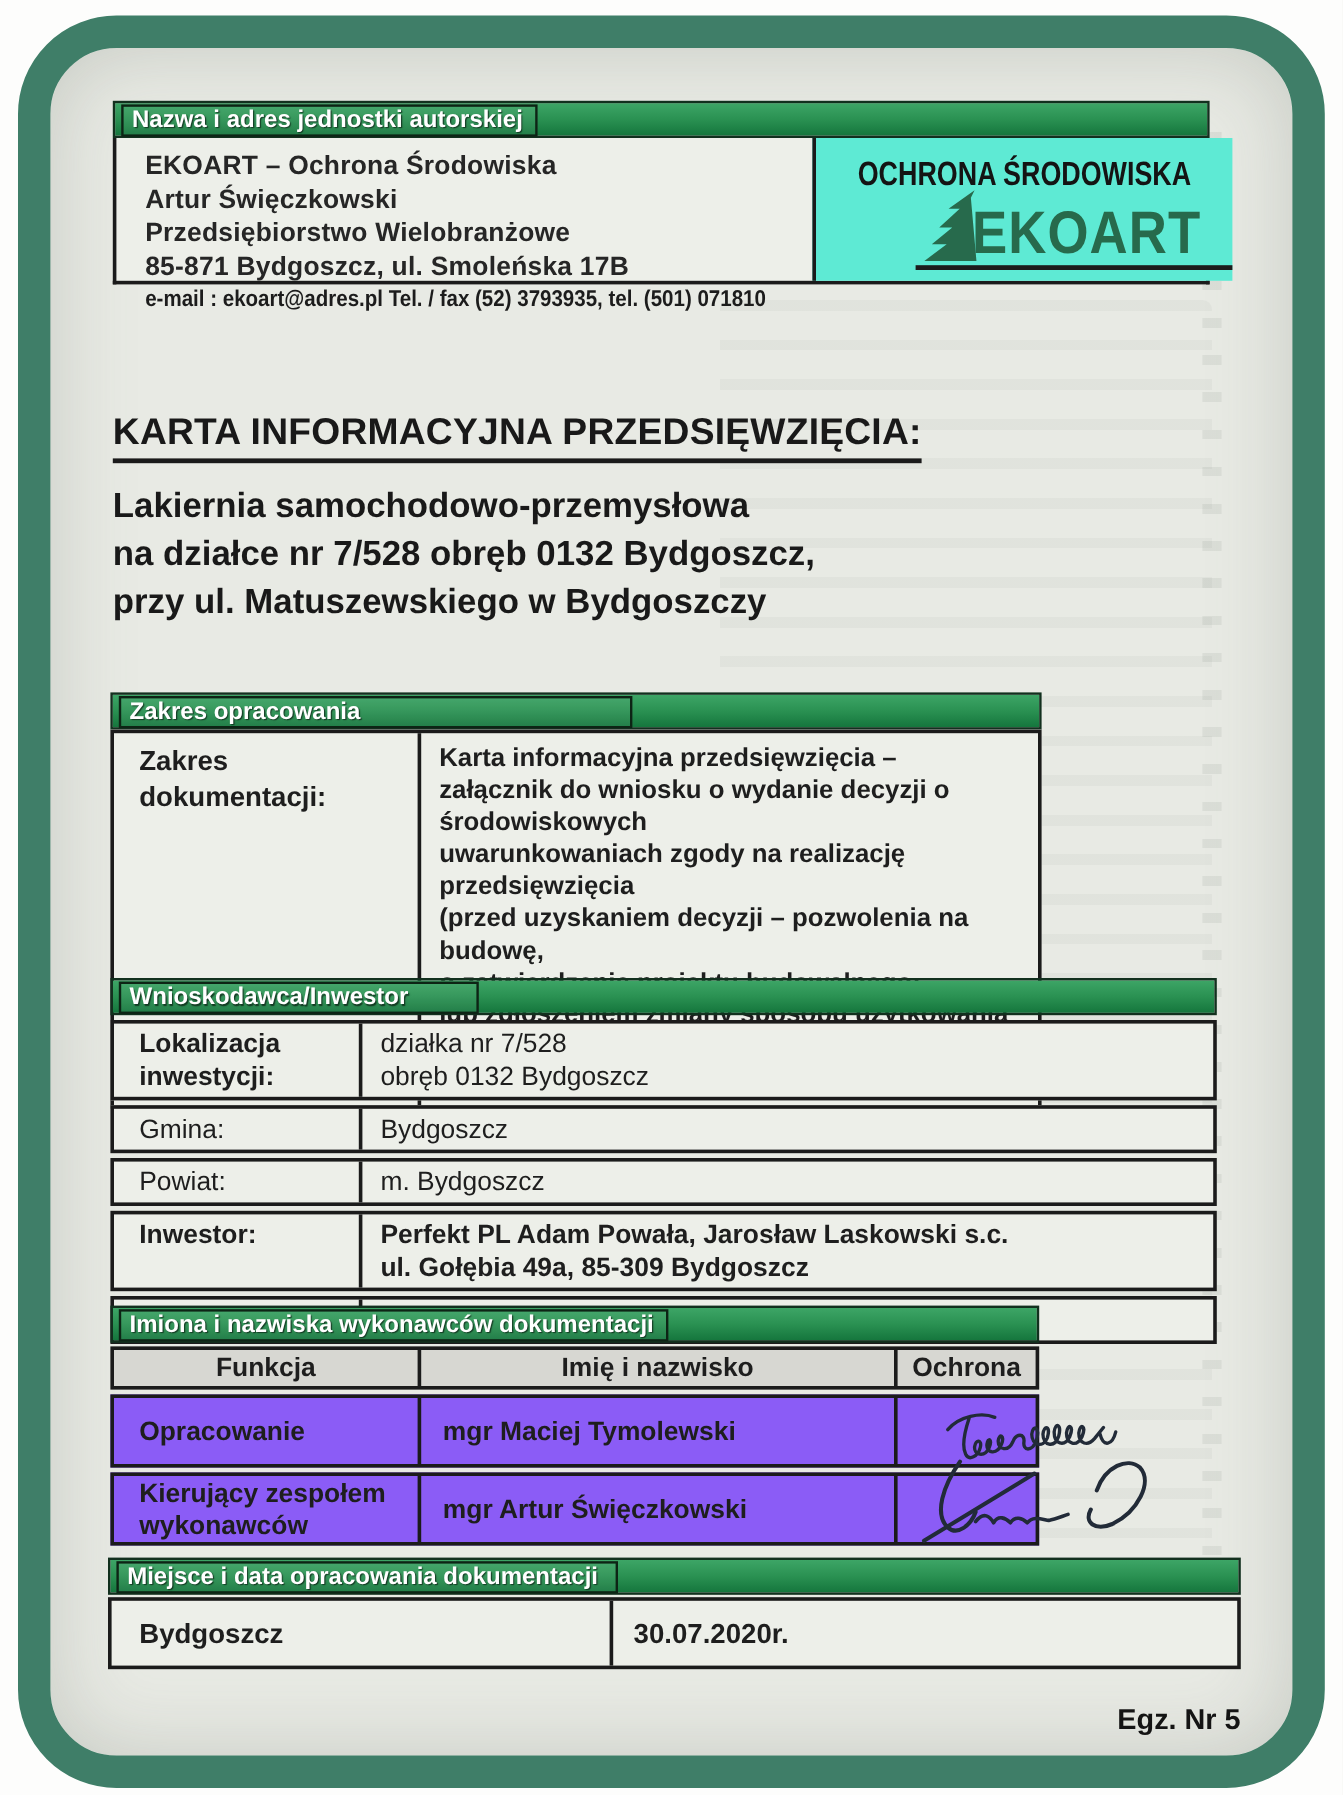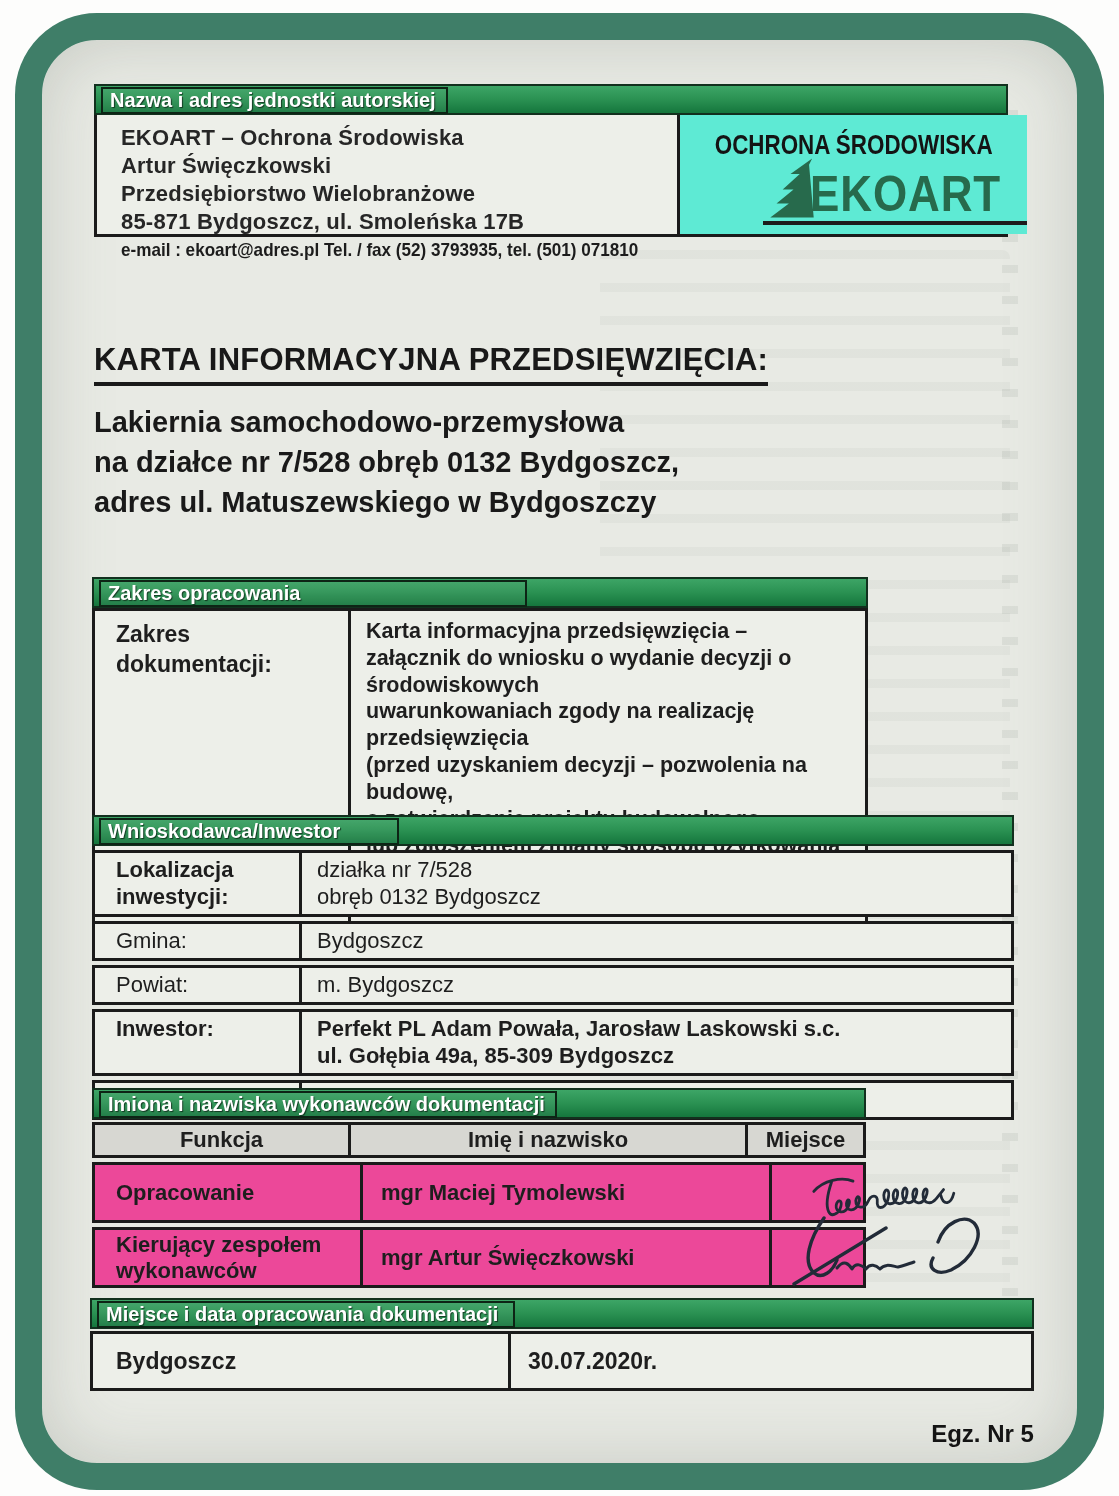--- a/index.html
+++ b/index.html
@@ -110,21 +110,21 @@
   .app-label { width:204px; padding:3px 0 4px 21px; font-size:22px; line-height:27px; }
   .app-value { flex:1; border-left:3px solid #1b1b1b; padding:3px 0 4px 15px; font-size:22px; line-height:27px; }
 
   
   .executors { left:92px; top:1088px; width:774px; }
   .exec-header { display:flex; border:3px solid #1b1b1b; background:#d7d7d2; margin-top:3px; height:36px; }
   .exec-header > div { display:flex; align-items:center; justify-content:center; font-size:22px; font-weight:bold; }
   .col-func { width:253px; }
   .col-name { width:397px; border-left:3px solid #1b1b1b; }
   .col-sign { flex:1; border-left:3px solid #1b1b1b; }
-  .exec-row { display:flex; border:3px solid #1b1b1b; background:#ec4899; margin-top:4px; height:61px; position:relative;gap:12px; }
+  .exec-row { display:flex; border:3px solid #1b1b1b; background:#8b5cf6; margin-top:4px; height:61px; position:relative; }
   .exec-func { width:253px; padding-left:21px; display:flex; align-items:center; font-size:22px; font-weight:bold; line-height:26px; }
   .exec-name { width:397px; border-left:3px solid #1b1b1b; padding-left:18px; display:flex; align-items:center; font-size:22px; font-weight:bold; }
   .exec-sign { flex:1; border-left:3px solid #1b1b1b; position:relative; }
   .sig { position:absolute; }
   .sig path { fill:none; stroke:#222b38; stroke-linecap:round; stroke-linejoin:round; }
 
   
   .placedate { left:90px; top:1298px; width:944px; }
   .pd-row { display:flex; border:3px solid #1b1b1b; background:#edefe9; height:60px; margin-top:2px; }
   .pd-place { width:415px; display:flex; align-items:center; padding-left:23px; font-size:23px; font-weight:bold; }
@@ -168,21 +168,21 @@
     </div>
   </div>
 
   <div class="sec title-block">
     <div class="doc-heading">
       <span>KARTA INFORMACYJNA PRZEDSIĘWZIĘCIA:</span>
     </div>
     <div class="doc-subtitle">
       <div class="subtitle-line">Lakiernia samochodowo-przemysłowa</div>
       <div class="subtitle-line">na działce nr 7/528 obręb 0132 Bydgoszcz,</div>
-      <div class="subtitle-line">adres ul. Matuszewskiego w Bydgoszczy</div>
+      <div class="subtitle-line">przy ul. Matuszewskiego w Bydgoszczy</div>
     </div>
   </div>
 
   <div class="sec scope">
     <div class="sec-bar">
       <span class="bar-label" style="min-width:428px">Zakres opracowania</span>
     </div>
     <div class="tbl-box scope-table">
       <div class="scope-label pre">Zakres
 dokumentacji:</div>
@@ -225,21 +225,21 @@
     </div>
   </div>
 
   <div class="sec executors">
     <div class="sec-bar">
       <span class="bar-label" style="min-width:452px">Imiona i nazwiska wykonawców dokumentacji</span>
     </div>
     <div class="exec-header">
       <div class="col-func">Funkcja</div>
       <div class="col-name">Imię i nazwisko</div>
-      <div class="col-sign">Miejsce</div>
+      <div class="col-sign">Ochrona</div>
     </div>
     <div class="exec-row">
       <div class="exec-func pre">Opracowanie</div>
       <div class="exec-name">mgr Maciej Tymolewski</div>
       <div class="exec-sign">
         <svg class="sig" style="left:28px; top:4px;" width="190" height="56" viewBox="0 0 190 60">
           <path stroke-width="3" d="M8,24 C18,12 38,8 50,13"></path>
           <path stroke-width="3" d="M27,14 C23,26 20,38 24,46 C27,52 35,48 37,40 C39,33 33,32 32,39 C31,47 41,49 45,40 C48,33 44,30 43,37 C42,45 52,47 56,37 C59,29 54,27 53,34 C53,42 62,44 66,35 C69,27 77,27 76,35 C75,43 83,44 87,34 C91,21 84,19 83,28 C83,38 93,41 97,31 C100,21 94,19 93,28 C93,38 103,41 107,30 C110,19 104,17 103,26 C103,37 112,40 117,30 C121,20 115,18 114,27 C114,37 123,40 128,30 C132,20 126,18 125,27 C125,37 133,39 139,32 L147,22"></path>
           <path stroke-width="3" d="M144,28 C147,40 155,38 158,26"></path>
         </svg>

